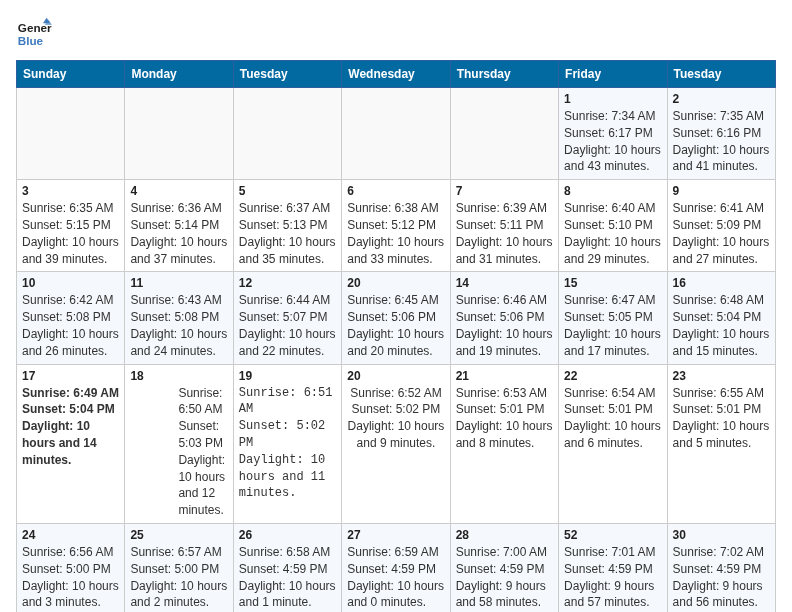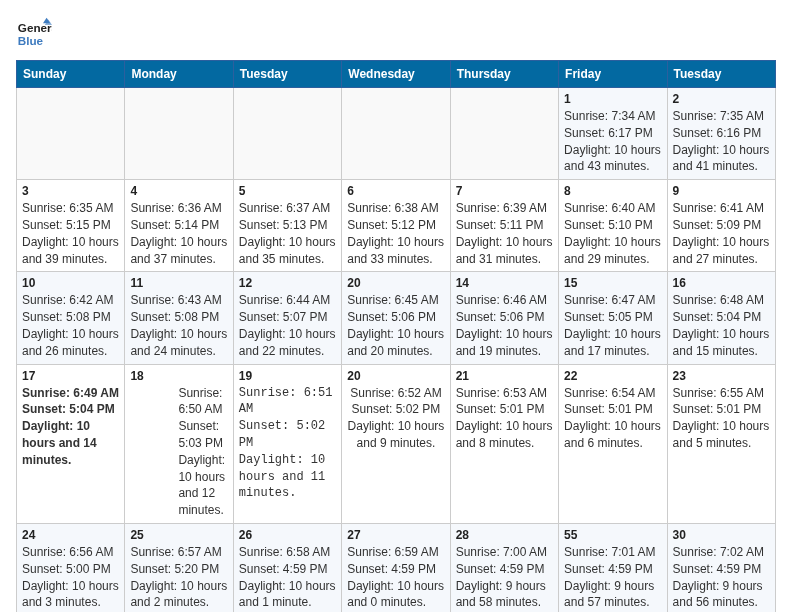--- a/index.html
+++ b/index.html
@@ -266,21 +266,21 @@
       <tr>
         <td>
           <span class="day-num">24</span>
           <div class="day-info" style="white-space: pre-line;">Sunrise: 6:56 AM
 Sunset: 5:00 PM
 Daylight: 10 hours and 3 minutes.</div>
         </td>
         <td>
           <span class="day-num">25</span>
           <div class="day-info" style="white-space: pre-line;">Sunrise: 6:57 AM
-Sunset: 5:20 PM
+Sunset: 5:00 PM
 Daylight: 10 hours and 2 minutes.</div>
         </td>
         <td>
           <span class="day-num">26</span>
           <div class="day-info" style="white-space: pre-line;">Sunrise: 6:58 AM
 Sunset: 4:59 PM
 Daylight: 10 hours and 1 minute.</div>
         </td>
         <td>
           <span class="day-num">27</span>
@@ -288,21 +288,21 @@
 Sunset: 4:59 PM
 Daylight: 10 hours and 0 minutes.</div>
         </td>
         <td>
           <span class="day-num">28</span>
           <div class="day-info" style="white-space: pre-line;">Sunrise: 7:00 AM
 Sunset: 4:59 PM
 Daylight: 9 hours and 58 minutes.</div>
         </td>
         <td>
-          <span class="day-num">55</span>
+          <span class="day-num">52</span>
           <div class="day-info" style="white-space: pre-line;">Sunrise: 7:01 AM
 Sunset: 4:59 PM
 Daylight: 9 hours and 57 minutes.</div>
         </td>
         <td>
           <span class="day-num">30</span>
           <div class="day-info" style="white-space: pre-line;">Sunrise: 7:02 AM
 Sunset: 4:59 PM
 Daylight: 9 hours and 56 minutes.</div>
         </td>

